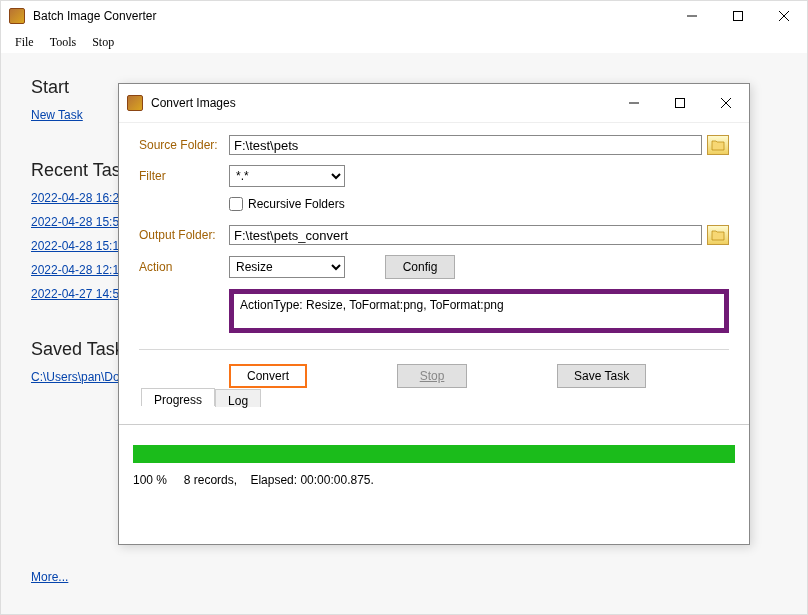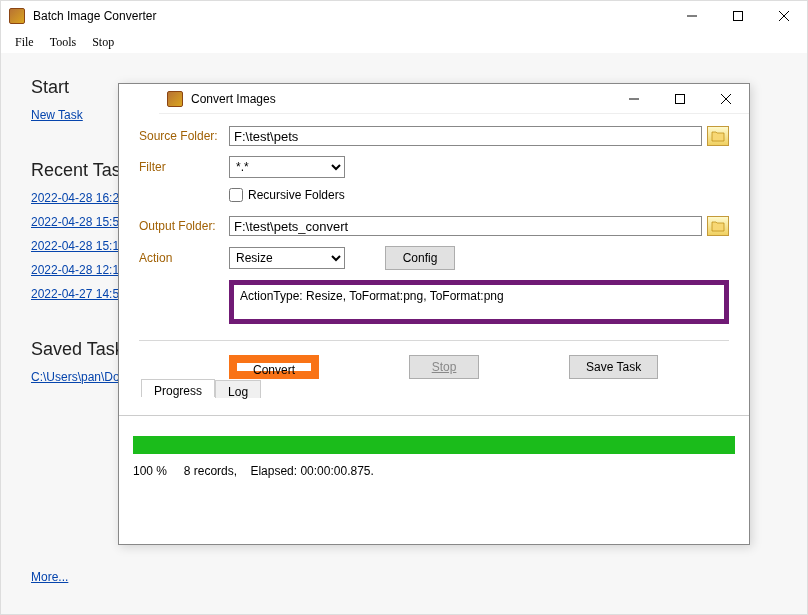--- a/index.html
+++ b/index.html
@@ -19,35 +19,35 @@
   
   
   .main-content { position: absolute; top: 52px; left: 0; right: 0; bottom: 0; background: #f7f7f7; padding: 18px 30px; }
   .section-title { font-size: 18px; font-weight: 400; color: #222; margin-bottom: 10px; margin-top:6px;}
   .link { color: #0645ad; text-decoration: underline; font-size: 12px; display: block; margin-bottom: 10px; cursor: pointer; }
   .spacer { height: 22px; }
   .more { position: absolute; bottom: 20px; left: 30px; }
   
   
   .dialog { position: absolute; top: 82px; left: 117px; width: 632px; height: 462px; background: #fff; border: 1px solid #888; box-shadow: 2px 2px 10px rgba(0,0,0,0.15); }
-  .dlg-titlebar { height: 30px; display: flex; align-items: center; padding-left: 8px; border-bottom: 1px solid #eee; margin-left: 40px; }
+  .dlg-titlebar { height: 39px; display: flex; align-items: center; padding-left: 8px; border-bottom: 1px solid #eee; }
   .dlg-titlebar .app-icon { width: 16px; height: 16px; background: linear-gradient(135deg, #b87333 0%, #daa520 100%); border: 1px solid #8b4513; margin-right: 8px; border-radius:2px;}
   .dlg-titlebar .title { flex: 1; font-size: 12px; }
   .dlg-body { padding: 12px 20px 8px 20px; }
   
   .form-row { display: flex; align-items: center; margin-bottom: 10px; }
   .form-label { width: 90px; font-size: 12px; color: #a16207; }
   .form-input { flex: 1; height: 20px; border: 1px solid #888; padding: 1px 4px; font-size: 13px; background:#fff;}
   .browse-btn { width: 22px; height: 20px; margin-left: 5px; border: 1px solid #c49a3a; background: linear-gradient(#fffacd,#f0d060); display:flex; align-items:center; justify-content:center; cursor:pointer;}
   .browse-btn svg { width:14px; height:12px;}
   .combo { width: 116px; height: 22px; border: 1px solid #888; font-size: 12px; padding: 1px 2px; background:#fff;}
   .checkbox-row { display:flex; align-items:center; margin-left:90px; margin-bottom:14px;}
   .checkbox-row input { width:14px; height:14px; margin-right:5px;}
   .btn { height: 24px; padding: 0 16px; border: 1px solid #adadad; background: #e1e1e1; font-size: 12px; cursor: pointer; min-width:70px;}
-  .btn.primary { border: 8px solid #f97316; background:#fff;}
+  .btn.primary { border: 2px solid #f97316; background:#fff;}
   .btn.disabled { color:#888;text-decoration:underline;}
   .summary-box { margin-left:90px; border:5px solid #701a75; height:44px; padding:4px 6px; font-size:12px; background:#fff;}
   
   hr.sep { margin: 16px 0 14px 0; border:none; border-top:1px solid #d8d8d8;}
   .action-buttons { display:flex; gap:0; margin-left:90px; margin-bottom:18px;}
   .action-buttons .gap { width:90px;}
   
   .tabs-wrap { border-top:1px solid #ccc; margin:0 -20px; padding:0;}
   .tab { padding:4px 12px; border:1px solid #ccc; border-bottom:none; background:#fff; font-size:12px; position:relative; top:-18px; left:0;}
   .tab.inactive { background:#f0f0f0; top:-17px; border-top-color:#ccc;}

